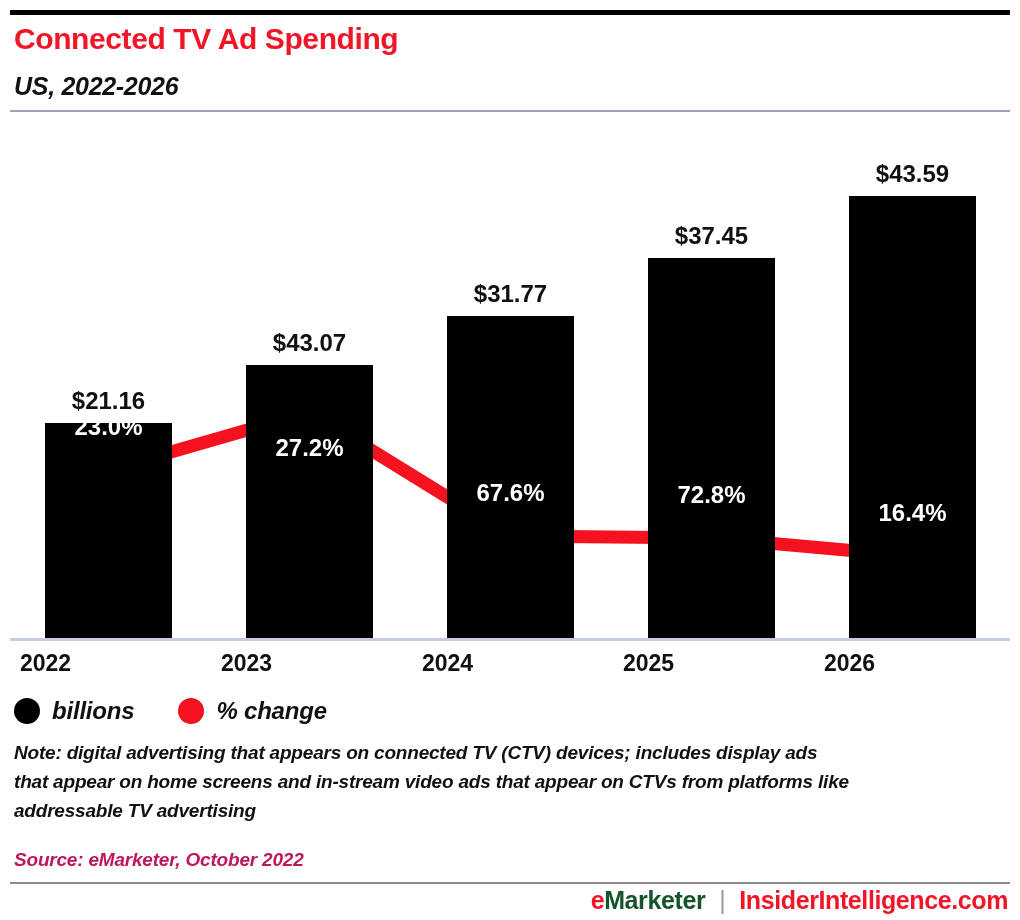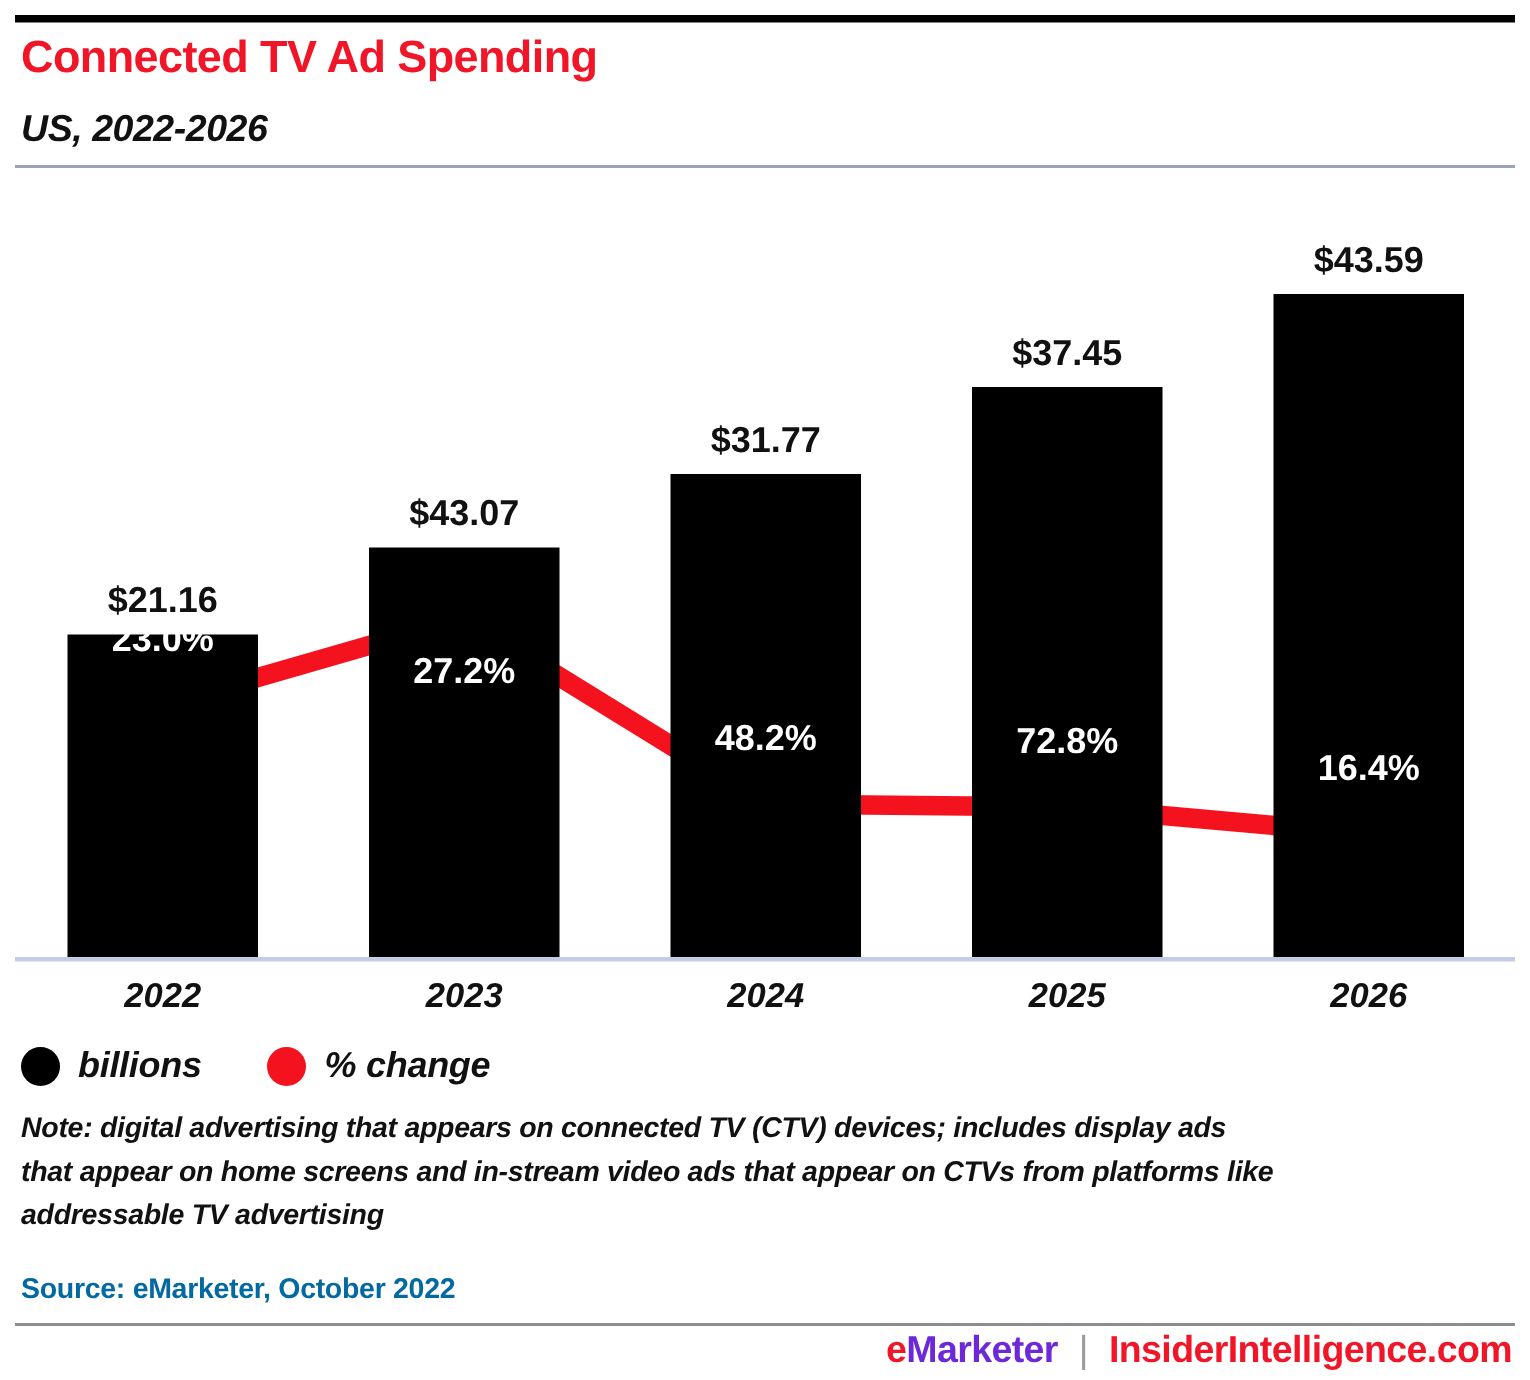--- a/index.html
+++ b/index.html
@@ -32,22 +32,22 @@
   .bar{position:absolute;background:#000000;}
   .bar-value{
     position:absolute;text-align:center;
     font-size:24px;font-weight:bold;color:#111;white-space:nowrap;
   }
   .pct-label{
     position:absolute;text-align:center;
     font-size:24px;font-weight:bold;color:#ffffff;white-space:nowrap;
   }
   .xlabel{
-    position:absolute;text-align:center;
-    font-size:23px;font-weight:bold;color:#111;white-space:nowrap;font-style:italic;
+    position:absolute;
+    font-size:23px;font-weight:bold;color:#111;white-space:nowrap;
   }
 
   .line-layer{position:absolute;left:0;top:0;width:1020px;height:690px;pointer-events:none;}
 
   
   .legend{position:absolute;left:14px;top:694px;height:34px;display:flex;align-items:center;}
   .legend-item{display:flex;align-items:center;margin-right:44px;font-style:italic;}
   .dot{width:26px;height:26px;border-radius:50%;display:inline-block;}
   .dot.black{background:#000;}
   .dot.red{background:#f4121f;}
@@ -55,29 +55,29 @@
 
   
   .note{
     position:absolute;left:14px;top:738px;width:980px;
     font-size:19px;font-style:italic;font-weight:bold;color:#111;
     line-height:29px;letter-spacing:-0.2px;
   }
   .note-line{display:block;}
   .source{
     position:absolute;left:14px;top:849px;width:980px;
-    font-size:19px;font-weight:bold;color:#0369a1;letter-spacing:-0.2px;
+    font-size:19px;font-style:italic;font-weight:bold;color:#be185d;letter-spacing:-0.2px;
   }
   .foot-rule{position:absolute;left:10px;top:882px;width:1000px;height:2px;background:#8c8c8c;}
   .brand{
     position:absolute;right:12px;top:886px;display:flex;align-items:center;
     font-size:25px;font-weight:bold;letter-spacing:-0.4px;
   }
   .brand .e{color:#f01628;}
-  .brand .marketer{color:#6d28d9;}
+  .brand .marketer{color:#14532d;}
   .brand .sep{color:#9a9a9a;font-weight:normal;margin:0 14px;}
   .brand .ii{color:#f01628;}
 </style>
 </head>
 <body>
 
 <div class="page">
 
   <div class="top-rule"></div>
   <div class="title">Connected TV Ad Spending</div>
@@ -98,21 +98,21 @@
       <div class="bar-value" style="left: 20px; top: 387px; width: 177px;">$21.16</div>
       <div class="xlabel" style="left: 20px; top: 650px; width: 177px;">2022</div>
       <div class="pct-label" style="left: 20px; width: 177px; top: 413px;">23.0%</div>
       <div class="bar" style="left: 246px; top: 365px; width: 127px; height: 273px;"></div>
       <div class="bar-value" style="left: 221px; top: 329px; width: 177px;">$43.07</div>
       <div class="xlabel" style="left: 221px; top: 650px; width: 177px;">2023</div>
       <div class="pct-label" style="left: 221px; width: 177px; top: 434px;">27.2%</div>
       <div class="bar" style="left: 447px; top: 316px; width: 127px; height: 322px;"></div>
       <div class="bar-value" style="left: 422px; top: 280px; width: 177px;">$31.77</div>
       <div class="xlabel" style="left: 422px; top: 650px; width: 177px;">2024</div>
-      <div class="pct-label" style="left: 422px; width: 177px; top: 479px;">48.2%</div>
+      <div class="pct-label" style="left: 422px; width: 177px; top: 479px;">67.6%</div>
       <div class="bar" style="left: 648px; top: 258px; width: 127px; height: 380px;"></div>
       <div class="bar-value" style="left: 623px; top: 222px; width: 177px;">$37.45</div>
       <div class="xlabel" style="left: 623px; top: 650px; width: 177px;">2025</div>
       <div class="pct-label" style="left: 623px; width: 177px; top: 481px;">72.8%</div>
       <div class="bar" style="left: 849px; top: 196px; width: 127px; height: 442px;"></div>
       <div class="bar-value" style="left: 824px; top: 160px; width: 177px;">$43.59</div>
       <div class="xlabel" style="left: 824px; top: 650px; width: 177px;">2026</div>
       <div class="pct-label" style="left: 824px; width: 177px; top: 499px;">16.4%</div>
     </div>
 

